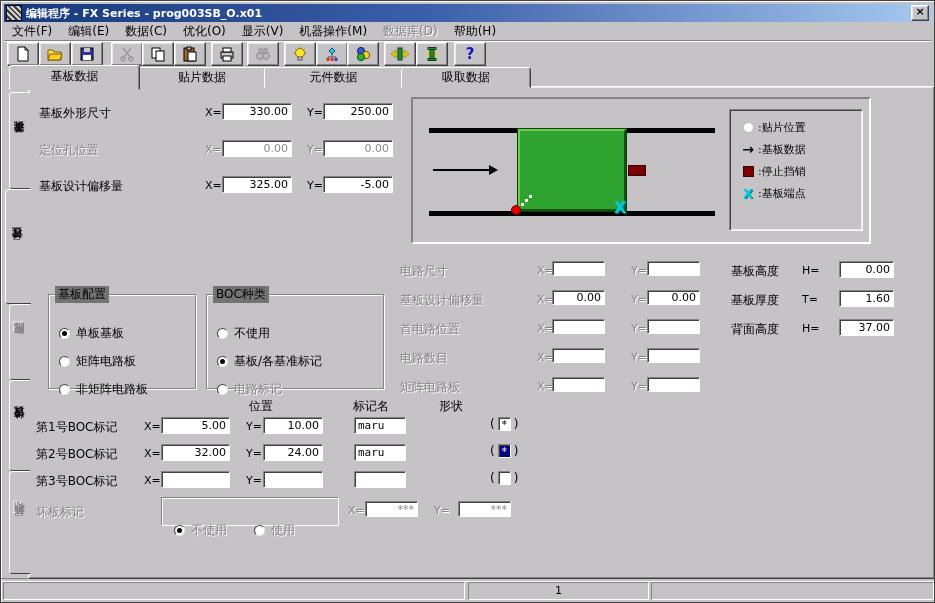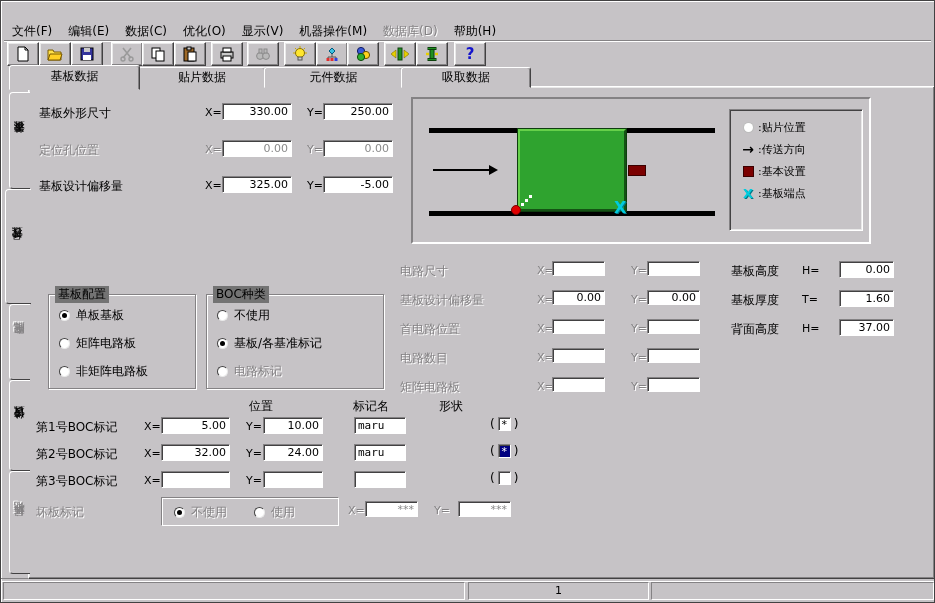--- a/index.html
+++ b/index.html
@@ -45,21 +45,21 @@
     border:1px solid;border-color:#FFFFFF #C6C3C6 #424142 #FFFFFF;border-right:none;border-radius:4px 0 0 4px;
     display:flex;align-items:center;justify-content:center;}
   .vtab.active{left:4px;width:25px;z-index:7;}
   .vtab span{writing-mode:vertical-rl;transform:rotate(180deg);font-size:11px;letter-spacing:1px;white-space:nowrap;}
   
   .lbl{position:absolute;white-space:nowrap;z-index:4;}
   .xy{position:absolute;font-size:11px;z-index:4;}
   
   .groupbox{position:absolute;border:1px solid #848284;box-shadow:inset 1px 1px 0 #fff,1px 1px 0 #fff;z-index:4;}
   .gb-title{position:absolute;top:-9px;left:6px;background:#737373;padding:0 3px;white-space:nowrap;}
-  .radiorow{position:absolute;display:flex;align-items:center;gap:6px;white-space:nowrap;}
+  .radiorow{position:absolute;display:flex;align-items:center;gap:6px;white-space:nowrap;margin-top:18px;}
   .radio{width:11px;height:11px;border-radius:50%;background:#fff;box-sizing:border-box;
     border:1px solid;border-color:#424142 #E9E9E9 #E9E9E9 #424142;position:relative;flex:0 0 auto;}
   .radio .dot{position:absolute;left:2px;top:2px;width:5px;height:5px;border-radius:50%;background:#000;}
   
   .diagram{position:absolute;left:410px;top:96px;width:460px;height:147px;z-index:4;
     background:#C6C3C6;border:2px solid;border-color:#848284 #FFFFFF #FFFFFF #848284;box-sizing:border-box;}
   .rail{position:absolute;left:16px;width:286px;height:5px;background:#000;}
   .pcb{position:absolute;left:105px;top:30px;width:108px;height:82px;background:#2FA32F;
     border:2px solid;border-color:#66D04A #145214 #145214 #66D04A;box-shadow:0 0 0 1px #0E3D0E;box-sizing:border-box;}
   .convarrow{position:absolute;left:20px;top:70px;width:56px;height:2px;background:#000;}
@@ -92,20 +92,25 @@
   .statusbar{position:absolute;left:0;top:581px;width:935px;height:20px;}
   .spanel{position:absolute;top:0;height:18px;background:#C6C3C6;border:1px solid;
     border-color:#848284 #FFFFFF #FFFFFF #848284;box-sizing:border-box;text-align:center;line-height:16px;font-size:11px;}
   .hline{position:absolute;left:0;top:577px;width:935px;height:2px;border-top:1px solid #848284;border-bottom:1px solid #fff;}
 </style>
 </head>
 <body>
 
 <div class="window">
 
+  <div class="titlebar">
+    <span class="appicon"></span>
+    <span class="titletext">编辑程序 - FX Series - prog003SB_O.x01</span>
+    <span class="closebtn raised">×</span>
+  </div>
 
   <div class="menubar">
     <span class="menuitem">文件(F)</span>
     <span class="menuitem">编辑(E)</span>
     <span class="menuitem">数据(C)</span>
     <span class="menuitem">优化(O)</span>
     <span class="menuitem">显示(V)</span>
     <span class="menuitem">机器操作(M)</span>
     <span class="menuitem dis">数据库(D)</span>
     <span class="menuitem">帮助(H)</span>
@@ -263,27 +268,27 @@
     <div class="endx">X</div>
     <div class="legend">
       <div class="legrow">
           <span class="legmark">
             <span class="m-dot-w"></span>
           </span>
           <span>:贴片位置</span>
         </div>
       <div class="legrow">
           <span class="legmark m-arrow">→</span>
-          <span>:传送方向</span>
+          <span>:基板数据</span>
         </div>
       <div class="legrow">
           <span class="legmark">
             <span class="m-pin"></span>
           </span>
-          <span>:基本设置</span>
+          <span>:停止挡销</span>
         </div>
       <div class="legrow">
           <span class="legmark m-x">X</span>
           <span>:基板端点</span>
         </div>
     </div>
   </div>
 
   <div class="lbl dis" style="left:399px;top:262px;">电路尺寸</div>
   <span class="xy dis" style="left:536px;top:263px;">X=</span>

